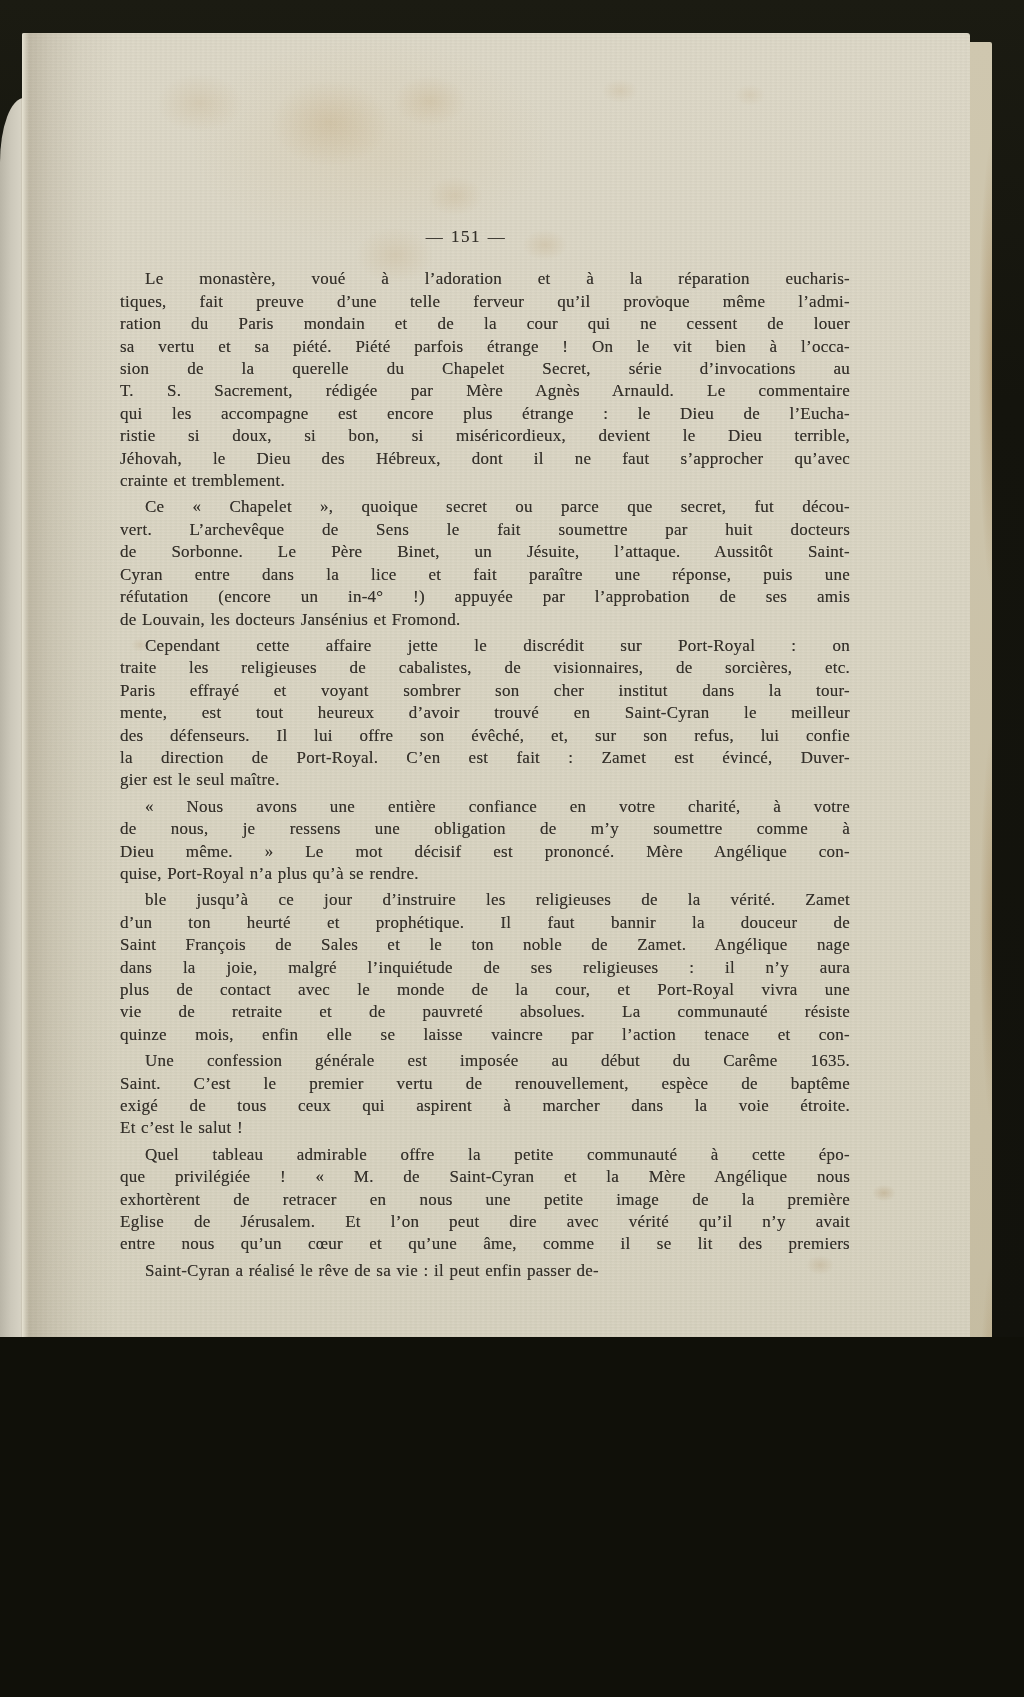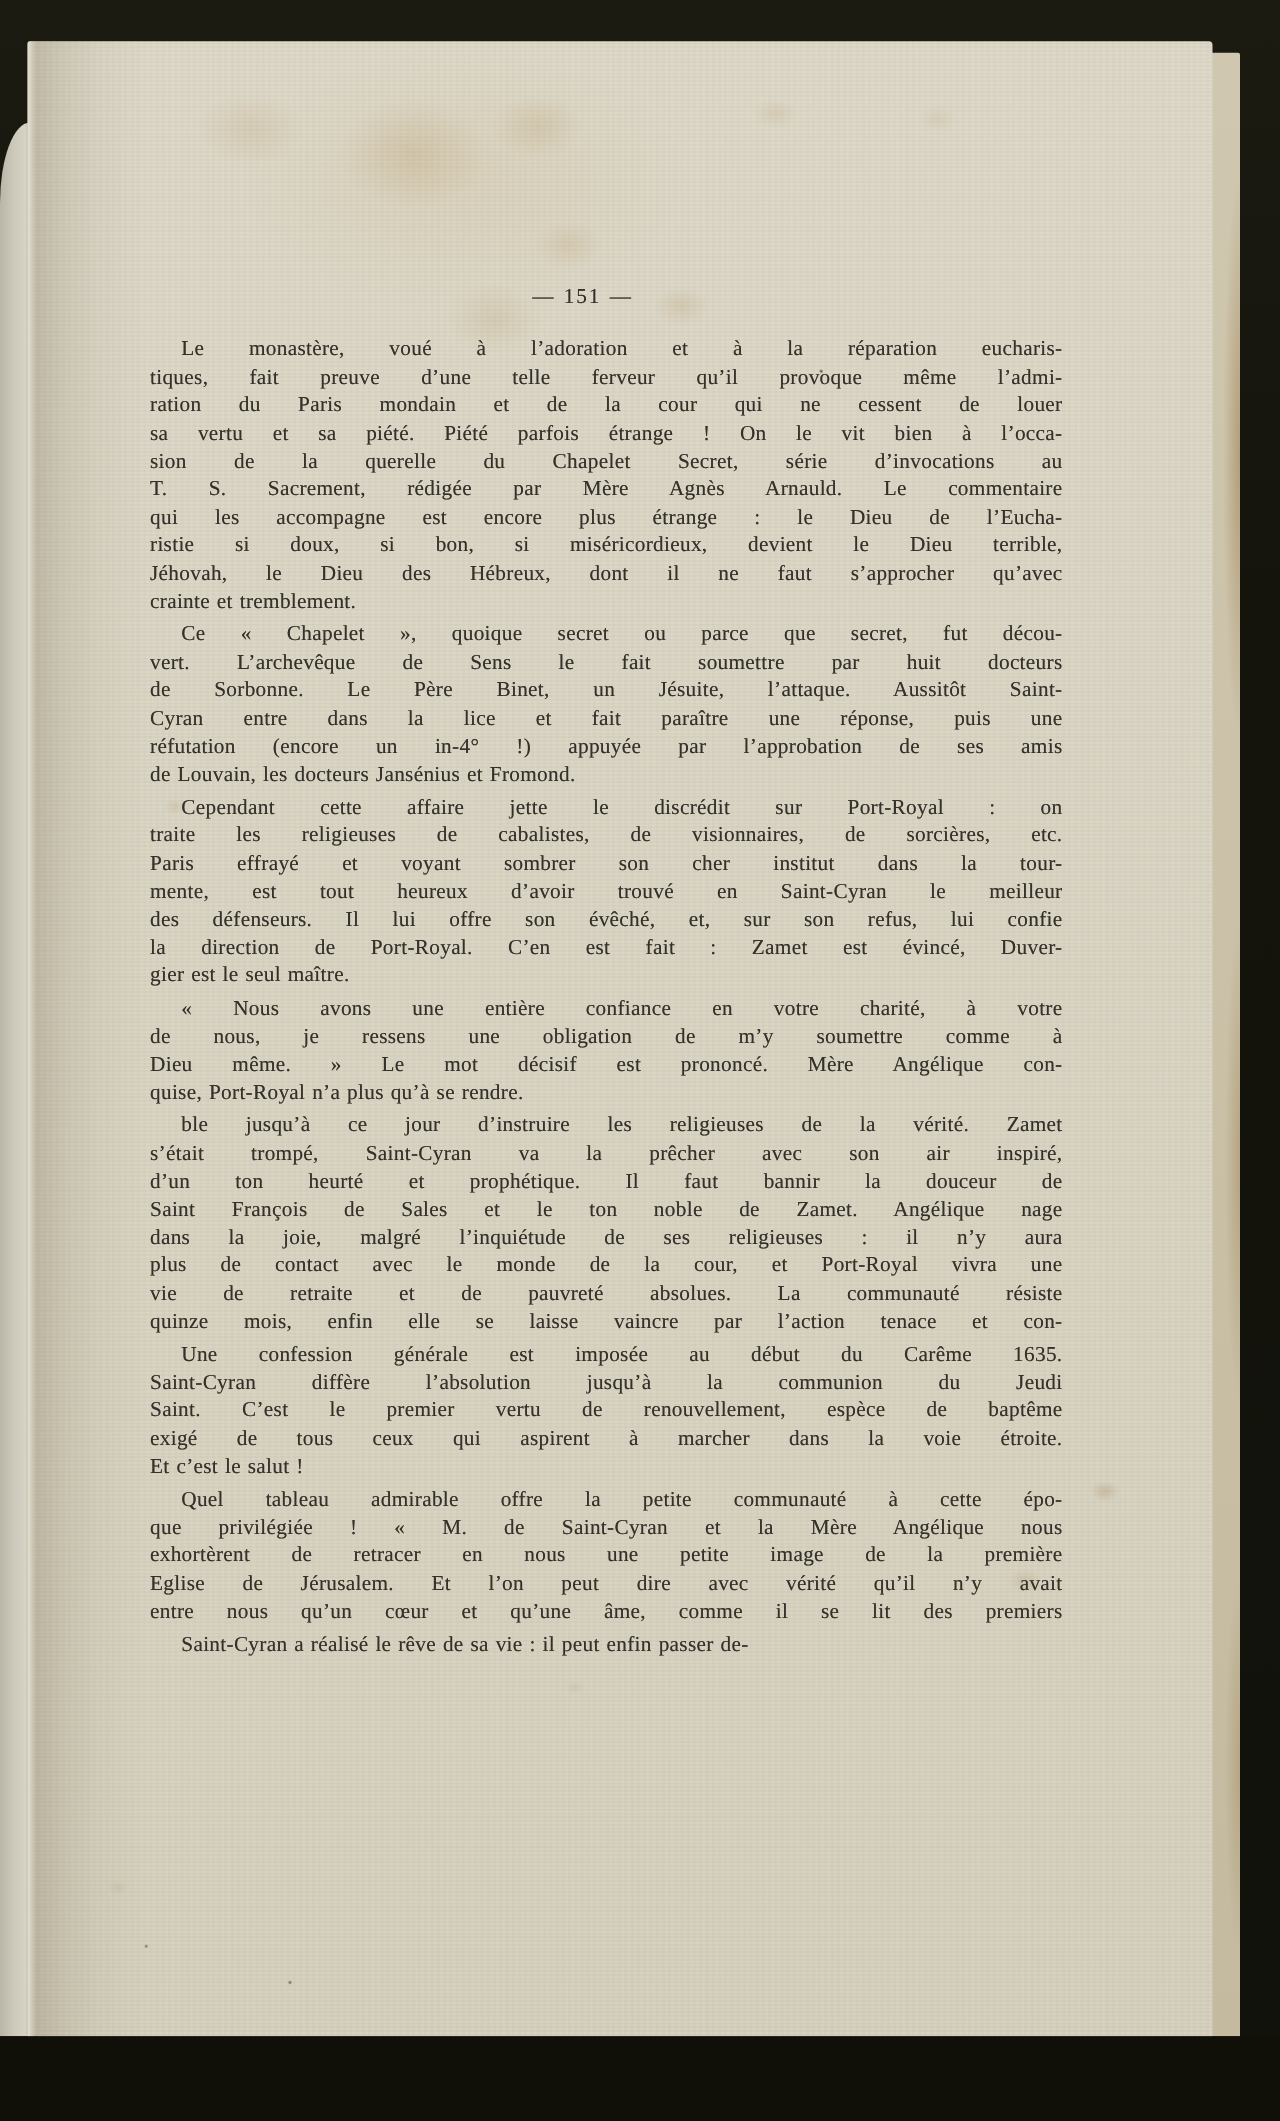--- a/index.html
+++ b/index.html
@@ -3,21 +3,21 @@
 <meta charset="utf-8">
 <style>
   html, body { margin: 0; padding: 0; }
   body {
     background: #101009;
     font-family: "Liberation Serif", "DejaVu Serif", serif;
   }
   .scan {
     position: relative;
     width: 1024px;
-    height: 1629px;
+    height: 1337px;
     margin: 0 auto;
     background: linear-gradient(180deg, #1b1b12 0%, #14140d 30%, #12120c 100%);
     overflow: hidden;
   }
   
   .page-under {
     position: absolute;
     left: 30px;
     top: 42px;
     width: 962px;
@@ -172,31 +172,29 @@
           <div class="tline tline-last">gier est le seul maître.</div>
         </div>
       <div class="para">
           <div class="tline">« Nous avons une entière confiance en votre charité, à votre</div>
           <div class="tline">de nous, je ressens une obligation de m’y soumettre comme à</div>
           <div class="tline">Dieu même. » Le mot décisif est prononcé. Mère Angélique con-</div>
           <div class="tline tline-last">quise, Port-Royal n’a plus qu’à se rendre.</div>
         </div>
       <div class="para">
           <div class="tline">ble jusqu’à ce jour d’instruire les religieuses de la vérité. Zamet</div>
-          <div class="tline">s’était trompé, Saint-Cyran va la prêcher avec son air inspiré,</div>
           <div class="tline">d’un ton heurté et prophétique. Il faut bannir la douceur de</div>
           <div class="tline">Saint François de Sales et le ton noble de Zamet. Angélique nage</div>
           <div class="tline">dans la joie, malgré l’inquiétude de ses religieuses : il n’y aura</div>
           <div class="tline">plus de contact avec le monde de la cour, et Port-Royal vivra une</div>
           <div class="tline">vie de retraite et de pauvreté absolues. La communauté résiste</div>
           <div class="tline">quinze mois, enfin elle se laisse vaincre par l’action tenace et con-</div>
         </div>
       <div class="para">
           <div class="tline">Une confession générale est imposée au début du Carême 1635.</div>
-          <div class="tline">Saint-Cyran diffère l’absolution jusqu’à la communion du Jeudi</div>
           <div class="tline">Saint. C’est le premier vertu de renouvellement, espèce de baptême</div>
           <div class="tline">exigé de tous ceux qui aspirent à marcher dans la voie étroite.</div>
           <div class="tline tline-last">Et c’est le salut !</div>
         </div>
       <div class="para">
           <div class="tline">Quel tableau admirable offre la petite communauté à cette épo-</div>
           <div class="tline">que privilégiée ! « M. de Saint-Cyran et la Mère Angélique nous</div>
           <div class="tline">exhortèrent de retracer en nous une petite image de la première</div>
           <div class="tline">Eglise de Jérusalem. Et l’on peut dire avec vérité qu’il n’y avait</div>
           <div class="tline">entre nous qu’un cœur et qu’une âme, comme il se lit des premiers</div>

